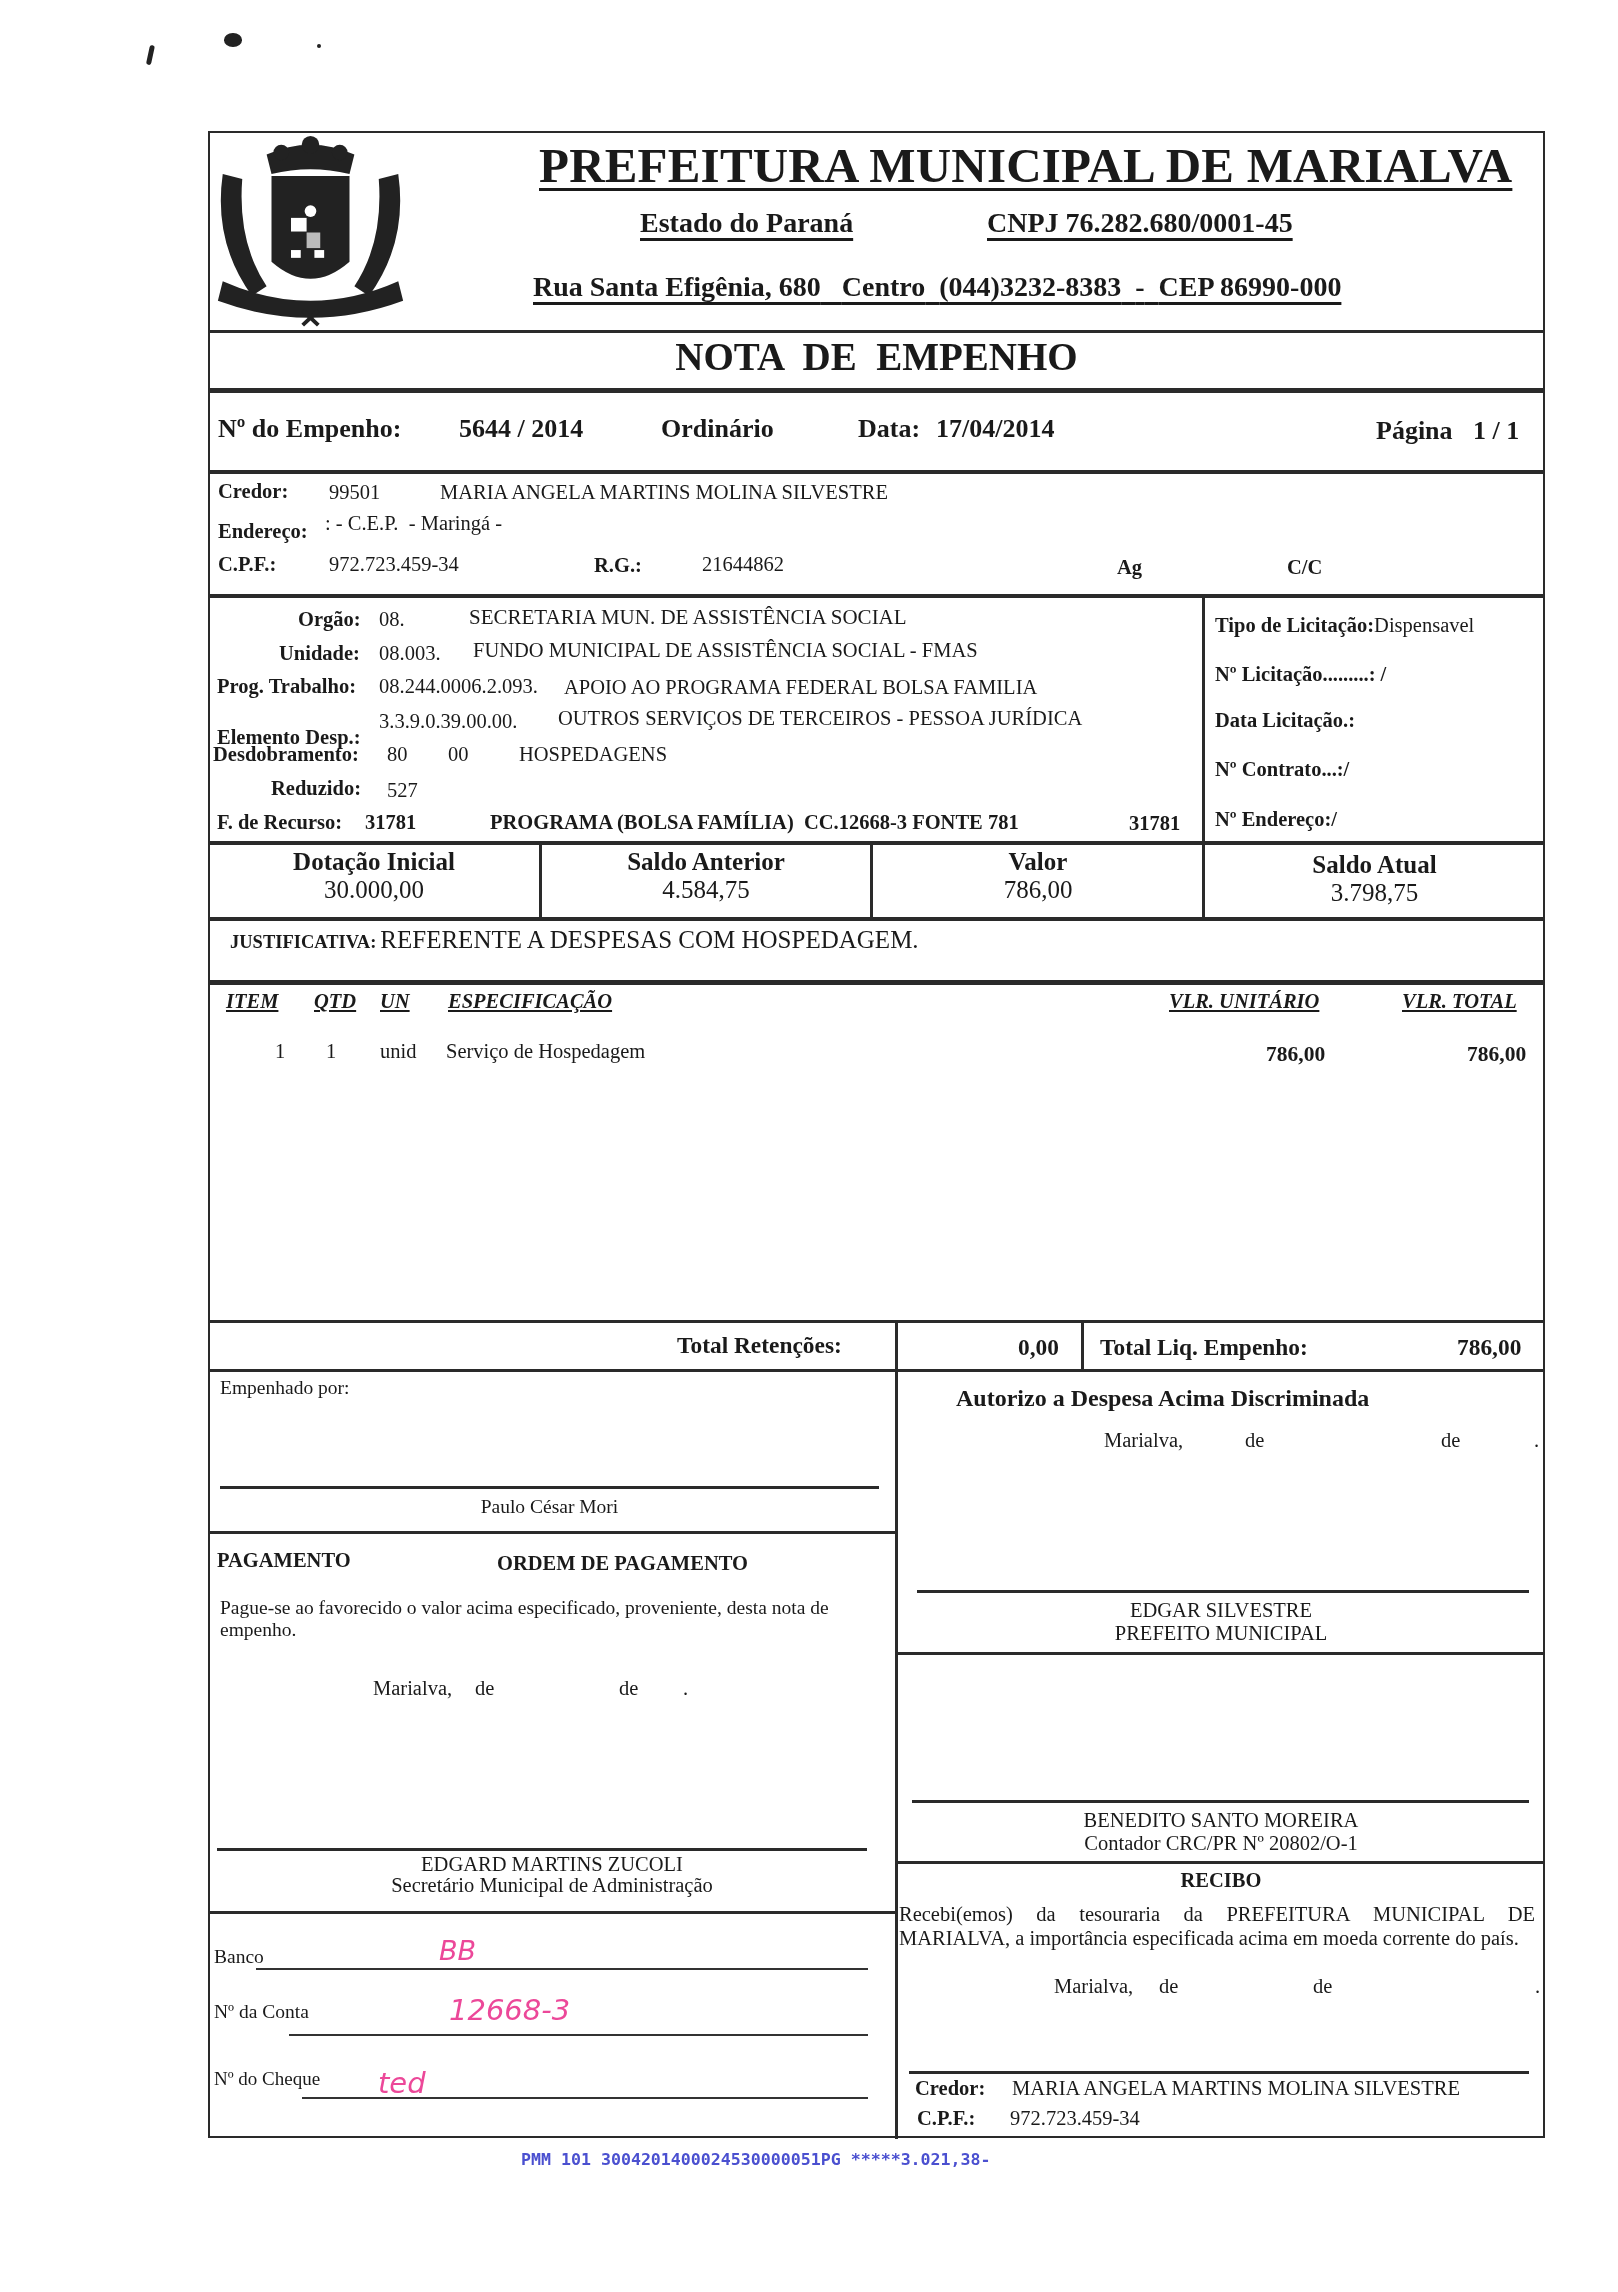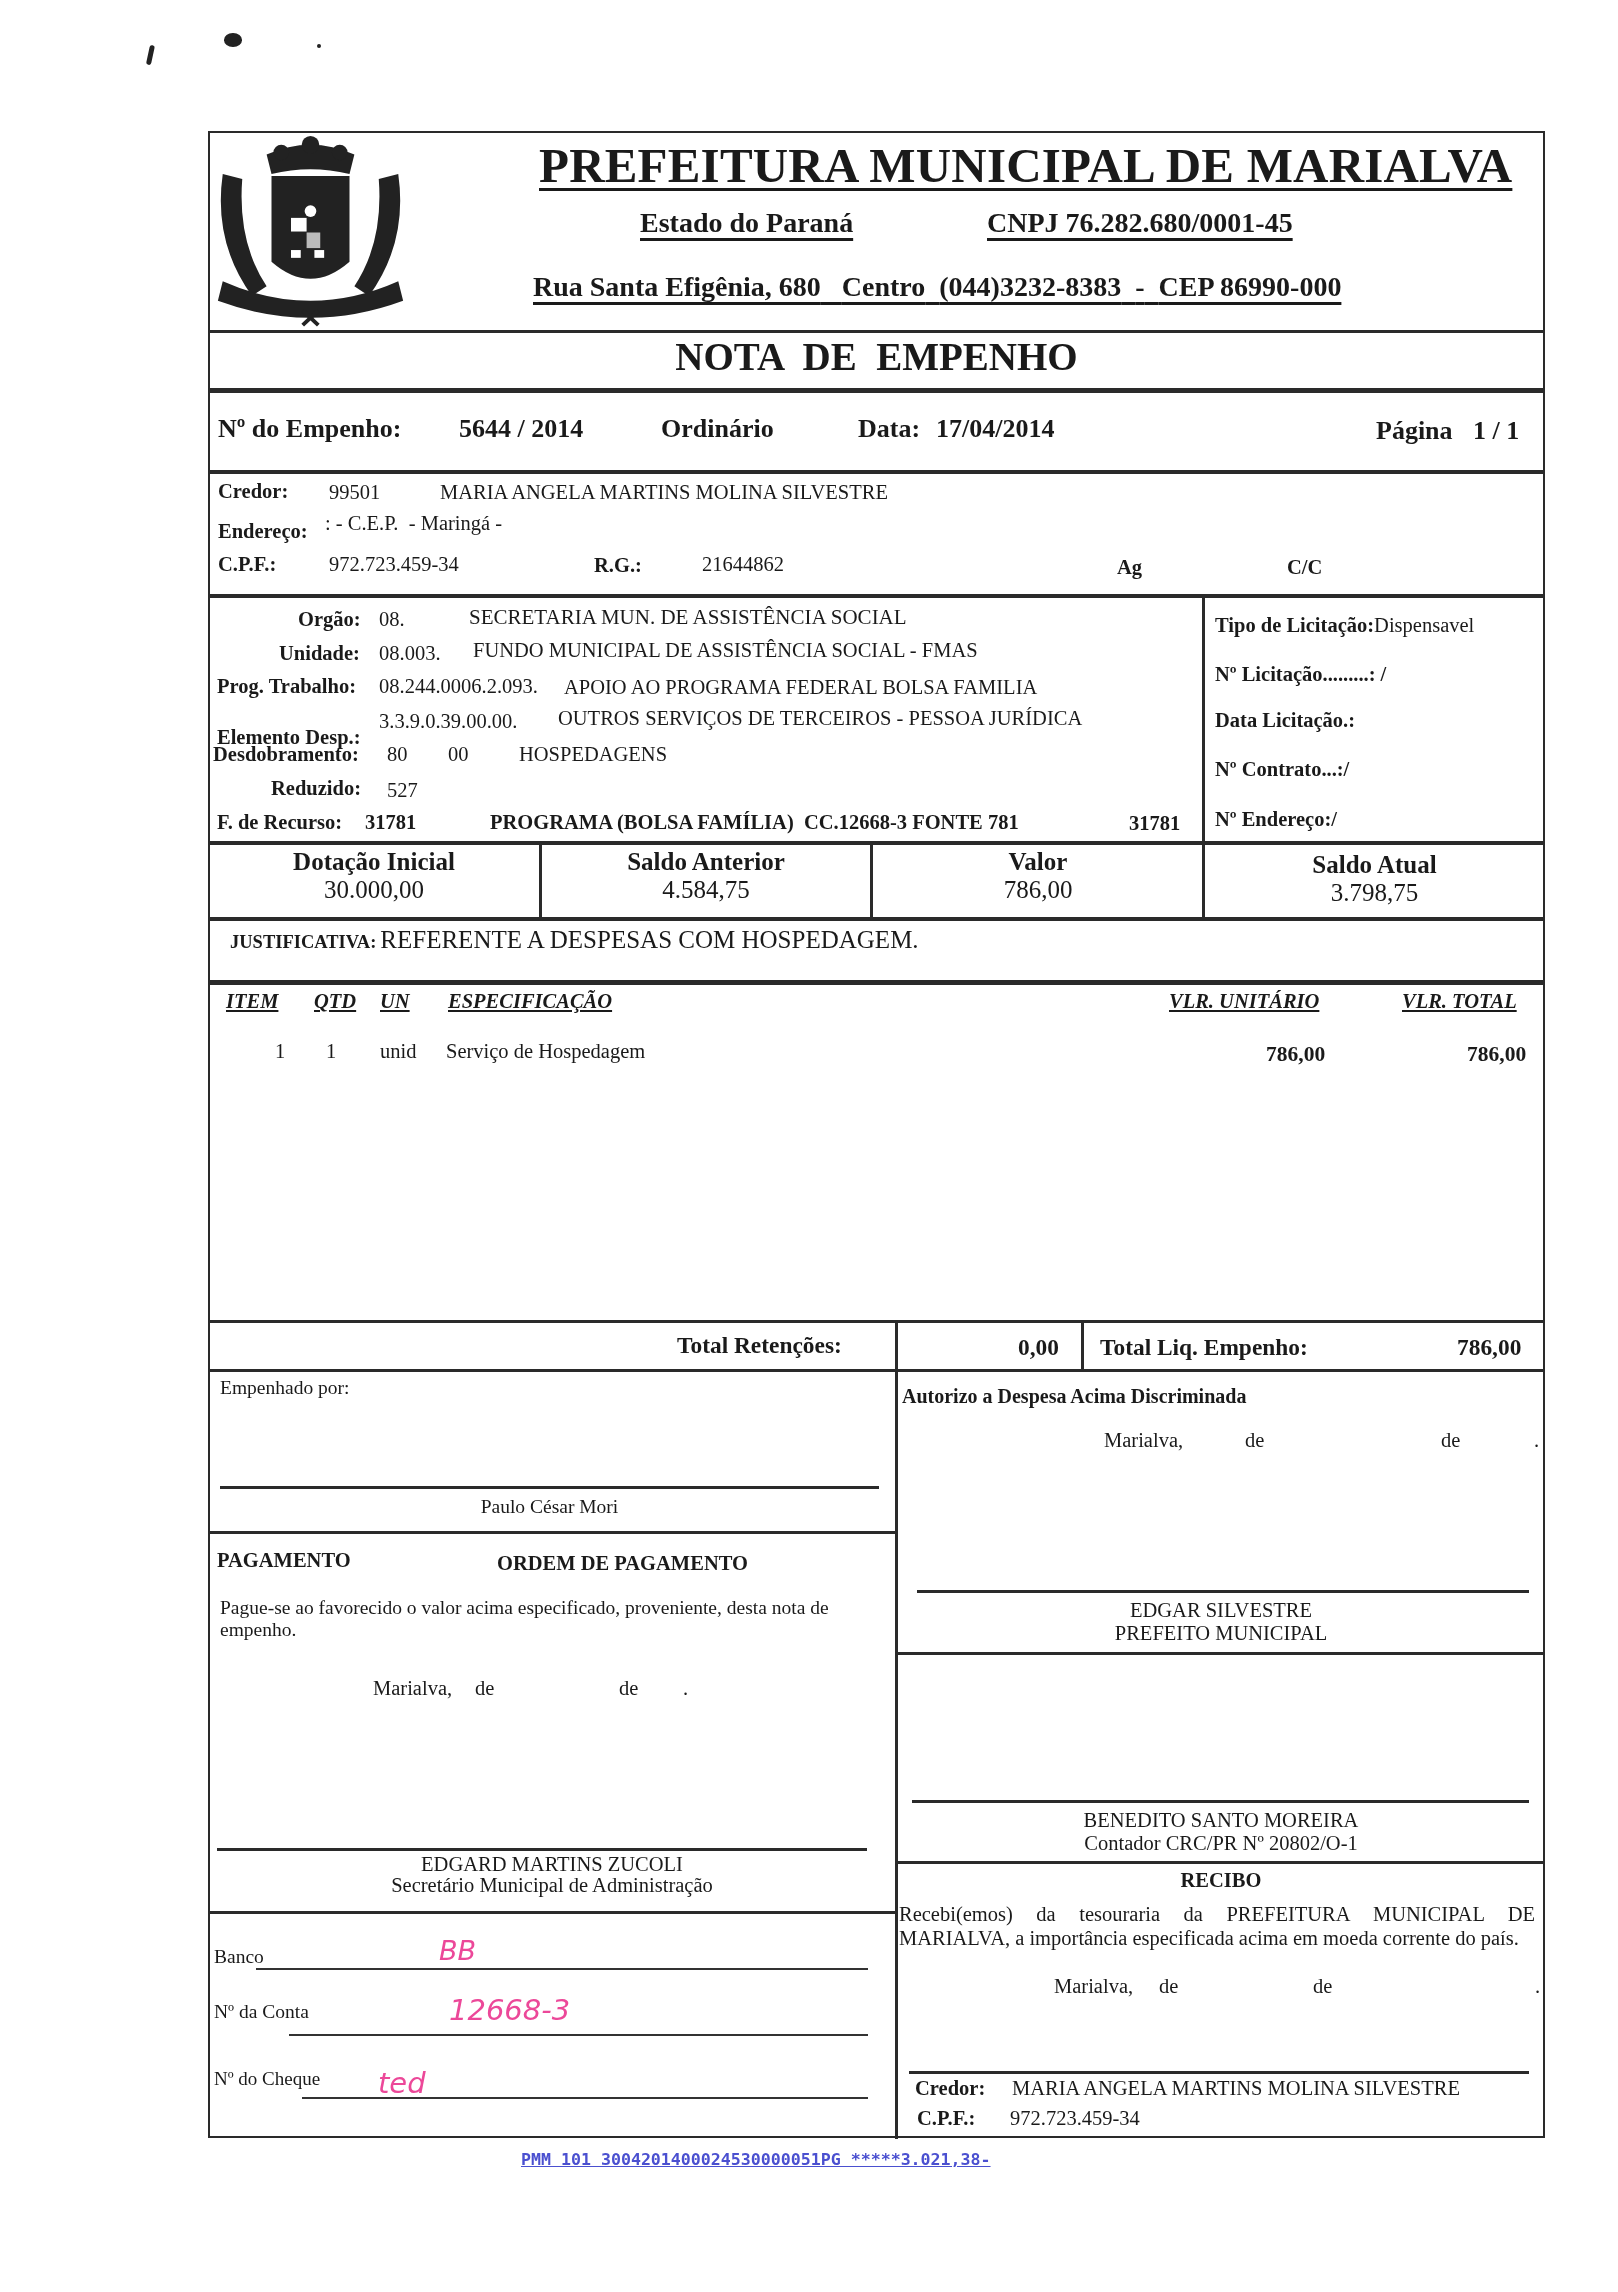--- a/index.html
+++ b/index.html
@@ -183,21 +183,21 @@
 <div class="txt b" style="left:1018px;top:1334px;font-size:23.4px;">0,00</div>
 <div class="txt b" style="left:1100px;top:1334px;font-size:23.4px;">Total Liq. Empenho:</div>
 <div class="txt b" style="left:1457px;top:1334px;font-size:23.4px;">786,00</div>
 <div class="hl" style="left:208px;top:1369px;width:1337px;"></div>
 
 <div class="txt" style="left:220px;top:1377px;font-size:19.5px;">Empenhado por:</div>
 <div class="hl" style="left:220px;top:1486px;width:659px;"></div>
 <div class="txt center" style="left:220px;top:1496px;width:659px;font-size:19.5px;">Paulo César Mori</div>
 <div class="hl" style="left:208px;top:1531px;width:688px;"></div>
 
-<div class="txt b" style="left:902px;top:1385px;font-size:20px;text-align:right;">Autorizo a Despesa Acima Discriminada</div>
+<div class="txt b" style="left:956px;top:1385px;font-size:24px;text-align:right;">Autorizo a Despesa Acima Discriminada</div>
 <div class="txt" style="left:1104px;top:1429px;font-size:20.5px;">Marialva,</div>
 <div class="txt" style="left:1245px;top:1429px;font-size:20.5px;">de</div>
 <div class="txt" style="left:1441px;top:1429px;font-size:20.5px;">de</div>
 <div class="txt" style="left:1534px;top:1429px;font-size:20.5px;">.</div>
 <div class="hl" style="left:917px;top:1590px;width:612px;"></div>
 <div class="txt center" style="left:897px;top:1599px;width:648px;font-size:20.5px;">EDGAR SILVESTRE</div>
 <div class="txt center" style="left:897px;top:1622px;width:648px;font-size:20.5px;">PREFEITO MUNICIPAL</div>
 <div class="hl" style="left:895px;top:1652px;width:650px;"></div>
 
 <div class="txt b" style="left:217px;top:1549px;font-size:20.5px;">PAGAMENTO</div>
@@ -234,14 +234,14 @@
 <div class="txt" style="left:1054px;top:1975px;font-size:20.5px;">Marialva,</div>
 <div class="txt" style="left:1159px;top:1975px;font-size:20.5px;">de</div>
 <div class="txt" style="left:1313px;top:1975px;font-size:20.5px;">de</div>
 <div class="txt" style="left:1535px;top:1975px;font-size:20.5px;">.</div>
 <div class="hl" style="left:909px;top:2071px;width:620px;"></div>
 <div class="txt b" style="left:915px;top:2077px;font-size:20.5px;">Credor:</div>
 <div class="txt" style="left:1012px;top:2077px;font-size:20.5px;">MARIA ANGELA MARTINS MOLINA SILVESTRE</div>
 <div class="txt b" style="left:917px;top:2107px;font-size:20.5px;">C.P.F.:</div>
 <div class="txt" style="left:1010px;top:2107px;font-size:20.5px;">972.723.459-34</div>
 
-<div class="txt stamp" style="left:521px;top:2150px;font-size:16.6px;text-decoration:underline;">PMM 101 3004201400024530000051PG *****3.021,38-</div>
+<div class="txt stamp" style="left:521px;top:2150px;font-size:16.6px;">PMM 101 3004201400024530000051PG *****3.021,38-</div>
 
 
 </body></html>

